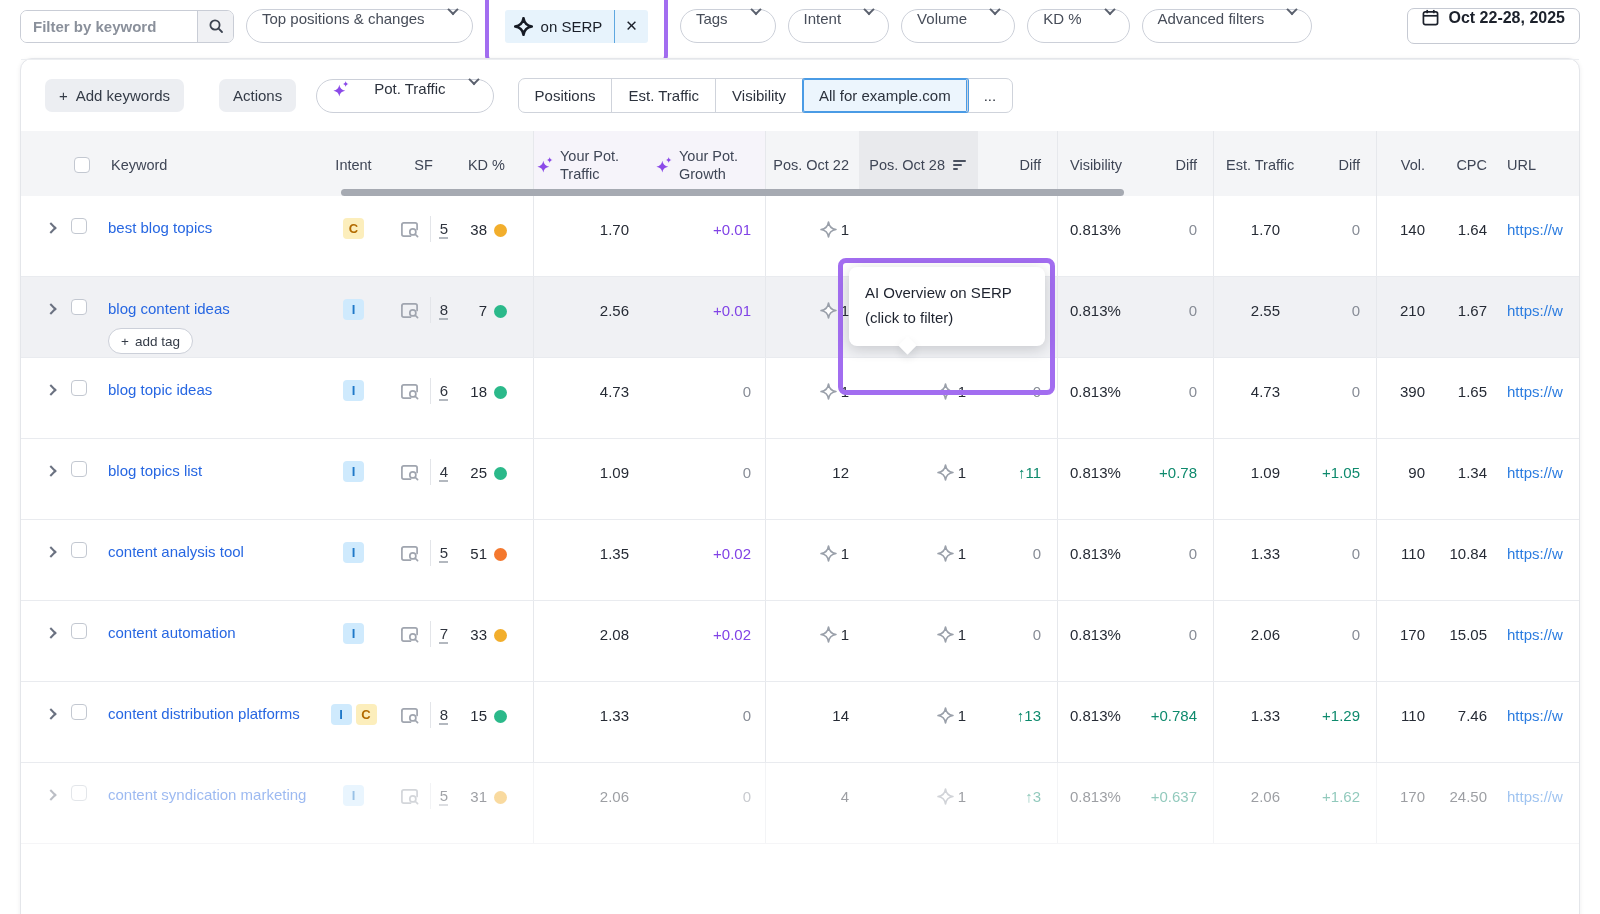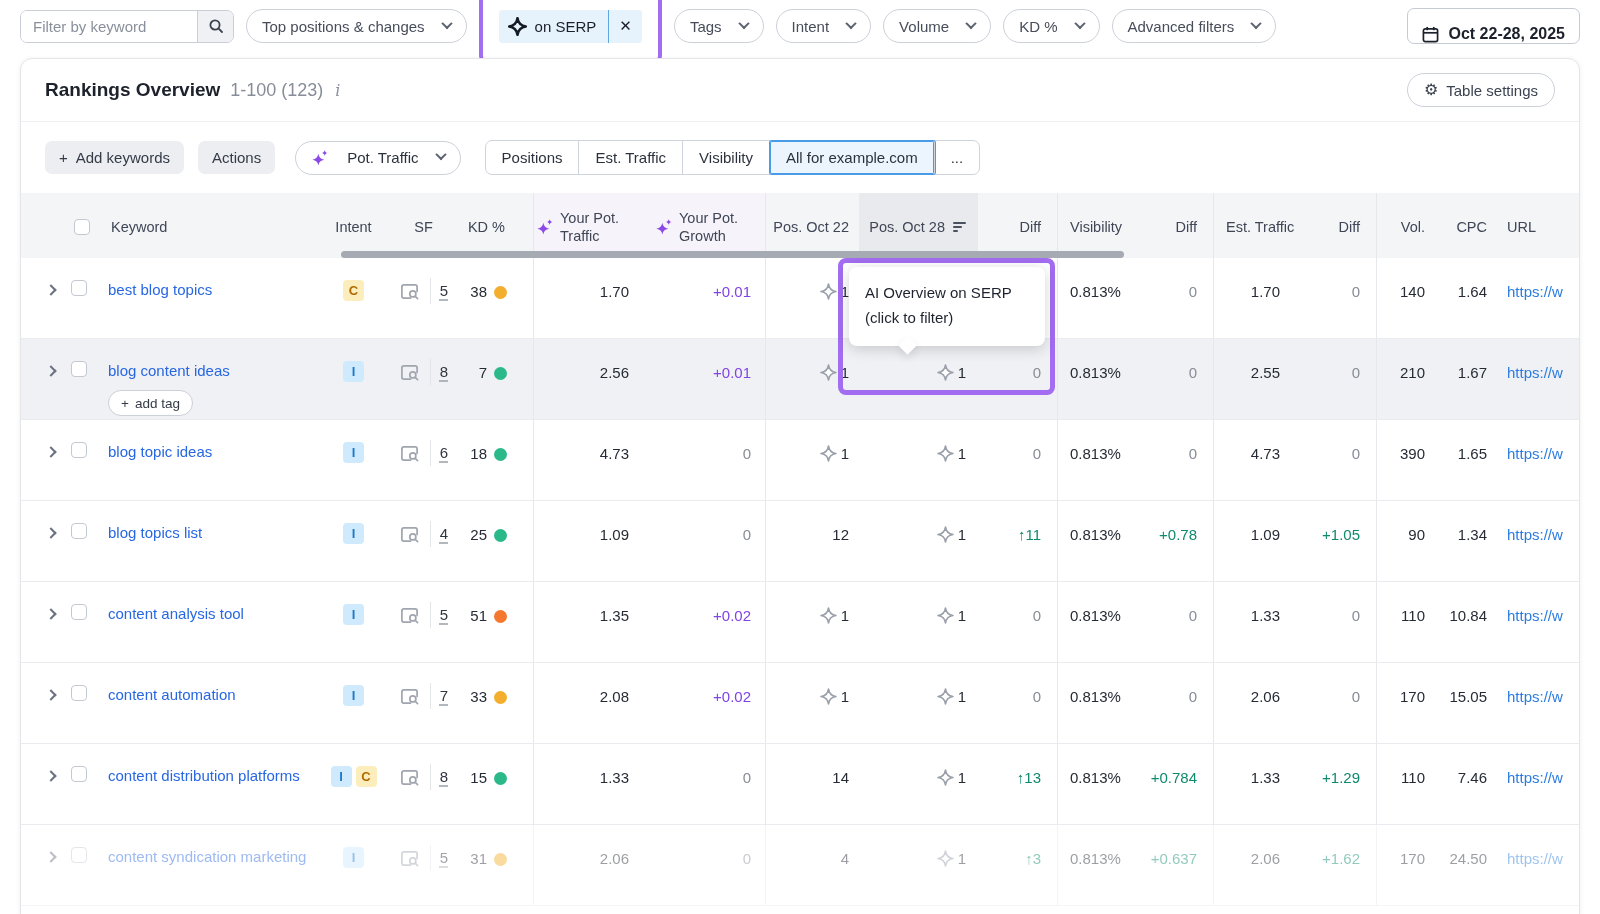--- a/index.html
+++ b/index.html
@@ -4,42 +4,42 @@
 <style>
   * { margin:0; padding:0; box-sizing:border-box; }
   html,body { width:1600px; height:914px; }
   body {
     font-family:"Liberation Sans","DejaVu Sans",sans-serif;
     background:#fff; color:#262b35; position:relative; overflow:hidden;
   }
   
   .filterbar { height:52px; display:flex; align-items:center; gap:12px; padding:0 20px; background:#fff; }
   .kw-filter { display:flex; align-items:stretch; height:33px; border:1px solid #c9cdd6; border-radius:7px; overflow:hidden; background:#fff; }
-  .kw-filter input { border:0; outline:none; width:176px; padding:0 12px; font-size:15px; color:#30353f; font-family:inherit; }
+  .kw-filter input { border:0; outline:none; width:176px; padding:0 12px; font-size:15px; color:#30353f; font-family:inherit;font-weight:bold; }
   .kw-filter input::placeholder { color:#8a909b; }
   .kw-search-btn { width:36px; display:flex; align-items:center; justify-content:center; background:#f0f1f4; border-left:1px solid #c9cdd6; cursor:pointer; }
-  .pill { display:inline-flex; align-items:center; gap:18px; height:34px; padding:0 15px; border:1px solid #ccd0d9; border-radius:17px; background:#fff; font-size:15px; color:#474d59; cursor:pointer; white-space:nowrap; }
+  .pill { display:inline-flex; gap:24px; height:34px; padding:0 15px; border:1px solid #ccd0d9; border-radius:17px; background:#fff; font-size:15px; color:#474d59; cursor:pointer; white-space:nowrap; }
   .chev-down { width:8px; height:8px; border-right:2px solid #5b616e; border-bottom:2px solid #5b616e; transform:rotate(45deg) translate(-1px,-1px); margin-top:-3px; }
   .chip-annot { border:4px solid #a26df0; border-radius:7px; padding:16px; display:inline-flex; }
   .serp-chip { display:flex; align-items:center; height:33px; background:#e7f3fc; border-radius:3px; font-size:15px; color:#1a1f29; }
   .serp-chip .lbl { padding:0 12px 0 9px; display:flex; align-items:center; gap:8px; }
   .serp-chip .x { padding:0 10px; border-left:1px solid #5ea7e0; font-size:15px; color:#1a1f29; cursor:pointer; align-self:stretch; display:flex; align-items:center; }
-  .date-btn { margin-left:auto; display:flex; align-items:flex-end; gap:9px; height:36px; padding:0 14px; border:1px solid #c6cad3; border-radius:7px; background:#fff; font-size:16px; font-weight:700; color:#1c212b; cursor:pointer; white-space:nowrap; }
+  .date-btn { margin-left:auto; display:flex; align-items:flex-start; gap:9px; height:36px; padding:0 14px; border:1px solid #c6cad3; border-radius:7px; background:#fff; font-size:16px; font-weight:700; color:#1c212b; cursor:pointer; white-space:nowrap; }
   
   .card { position:absolute; left:20px; right:20px; top:58px; height:980px; background:#fff; border:1px solid #e4e6ea; border-radius:12px 12px 0 0; box-shadow:0 1px 5px rgba(25,30,45,.07); }
   .card-head { height:62px; display:flex; align-items:center; padding:0 24px; }
   .card-title { font-size:19px; font-weight:700; color:#1c212b; }
   .card-range { font-size:18px; color:#878d99; margin-left:10px; }
   .info-i { font-family:"DejaVu Serif",serif; font-style:italic; color:#8d93a0; font-size:16px; margin-left:12px; }
   .settings-btn { margin-left:auto; display:flex; align-items:center; gap:8px; height:34px; padding:0 16px; border:1px solid #ccd0d9; border-radius:17px; background:#fff; font-size:15px; color:#3c4350; cursor:pointer; }
   .gear { font-size:16px; color:#3c4350; line-height:1; }
   
   .toolbar { height:72px; display:flex; align-items:center; padding:0 24px; border-top:1px solid #eceef1; }
   .btn-gray { display:flex; align-items:center; gap:8px; height:33px; padding:0 14px; background:#eceef2; border:none; border-radius:7px; font-size:15px; color:#343b47; cursor:pointer; font-family:inherit; }
-  .btn-gray.actions { margin-left:14px; }
+  .btn-gray.actions { margin-left:35px; }
   .pot-dd { margin-left:20px; }
   .tabs { display:flex; margin-left:24px; border:1px solid #cfd3db; border-radius:7px; height:35px; background:#fff; }
   .tab { display:flex; align-items:center; padding:0 16px; font-size:15px; color:#2c323d; border-right:1px solid #cfd3db; cursor:pointer; position:relative; }
   .tab:last-child { border-right:none; }
   .tab.active { background:#ecf5fd; box-shadow:0 0 0 1px #4a9be5 inset, 0 0 0 1px #4a9be5; border-radius:2px; z-index:2; }
   
   .grid { display:grid; grid-template-columns:300px 65px 75px 72px 113px 119px 94px 119px 79px 76px 80px 83px 80px 57px 60px 86px; }
   .thead { background:#f4f5f7; position:relative; height:65px; font-size:14.5px; color:#3f4656; }
   .th { display:flex; align-items:center; padding-top:2px; }
   .th.r { justify-content:flex-end; }
@@ -148,29 +148,20 @@
         <rect x="1.5" y="3" width="15" height="13.5" rx="2" fill="none" stroke="#1c212b" stroke-width="1.8"></rect>
         <line x1="1.5" y1="7.2" x2="16.5" y2="7.2" stroke="#1c212b" stroke-width="1.8"></line>
         <line x1="5.5" y1="1" x2="5.5" y2="4.5" stroke="#1c212b" stroke-width="1.8"></line>
         <line x1="12.5" y1="1" x2="12.5" y2="4.5" stroke="#1c212b" stroke-width="1.8"></line>
       </svg>
     <span>Oct 22-28, 2025</span>
   </button>
 </div>
 
 <div class="card">
-  <div class="card-head">
-    <span class="card-title">Rankings Overview</span>
-    <span class="card-range">1-100 (123)</span>
-    <span class="info-i">i</span>
-    <button class="settings-btn">
-      <span class="gear">⚙</span>
-      <span>Table settings</span>
-    </button>
-  </div>
 
   <div class="toolbar">
     <button class="btn-gray">
       <span>+</span>
       <span>Add keywords</span>
     </button>
     <button class="btn-gray actions">
       <span>Actions</span>
     </button>
     <div class="pill pot-dd">

